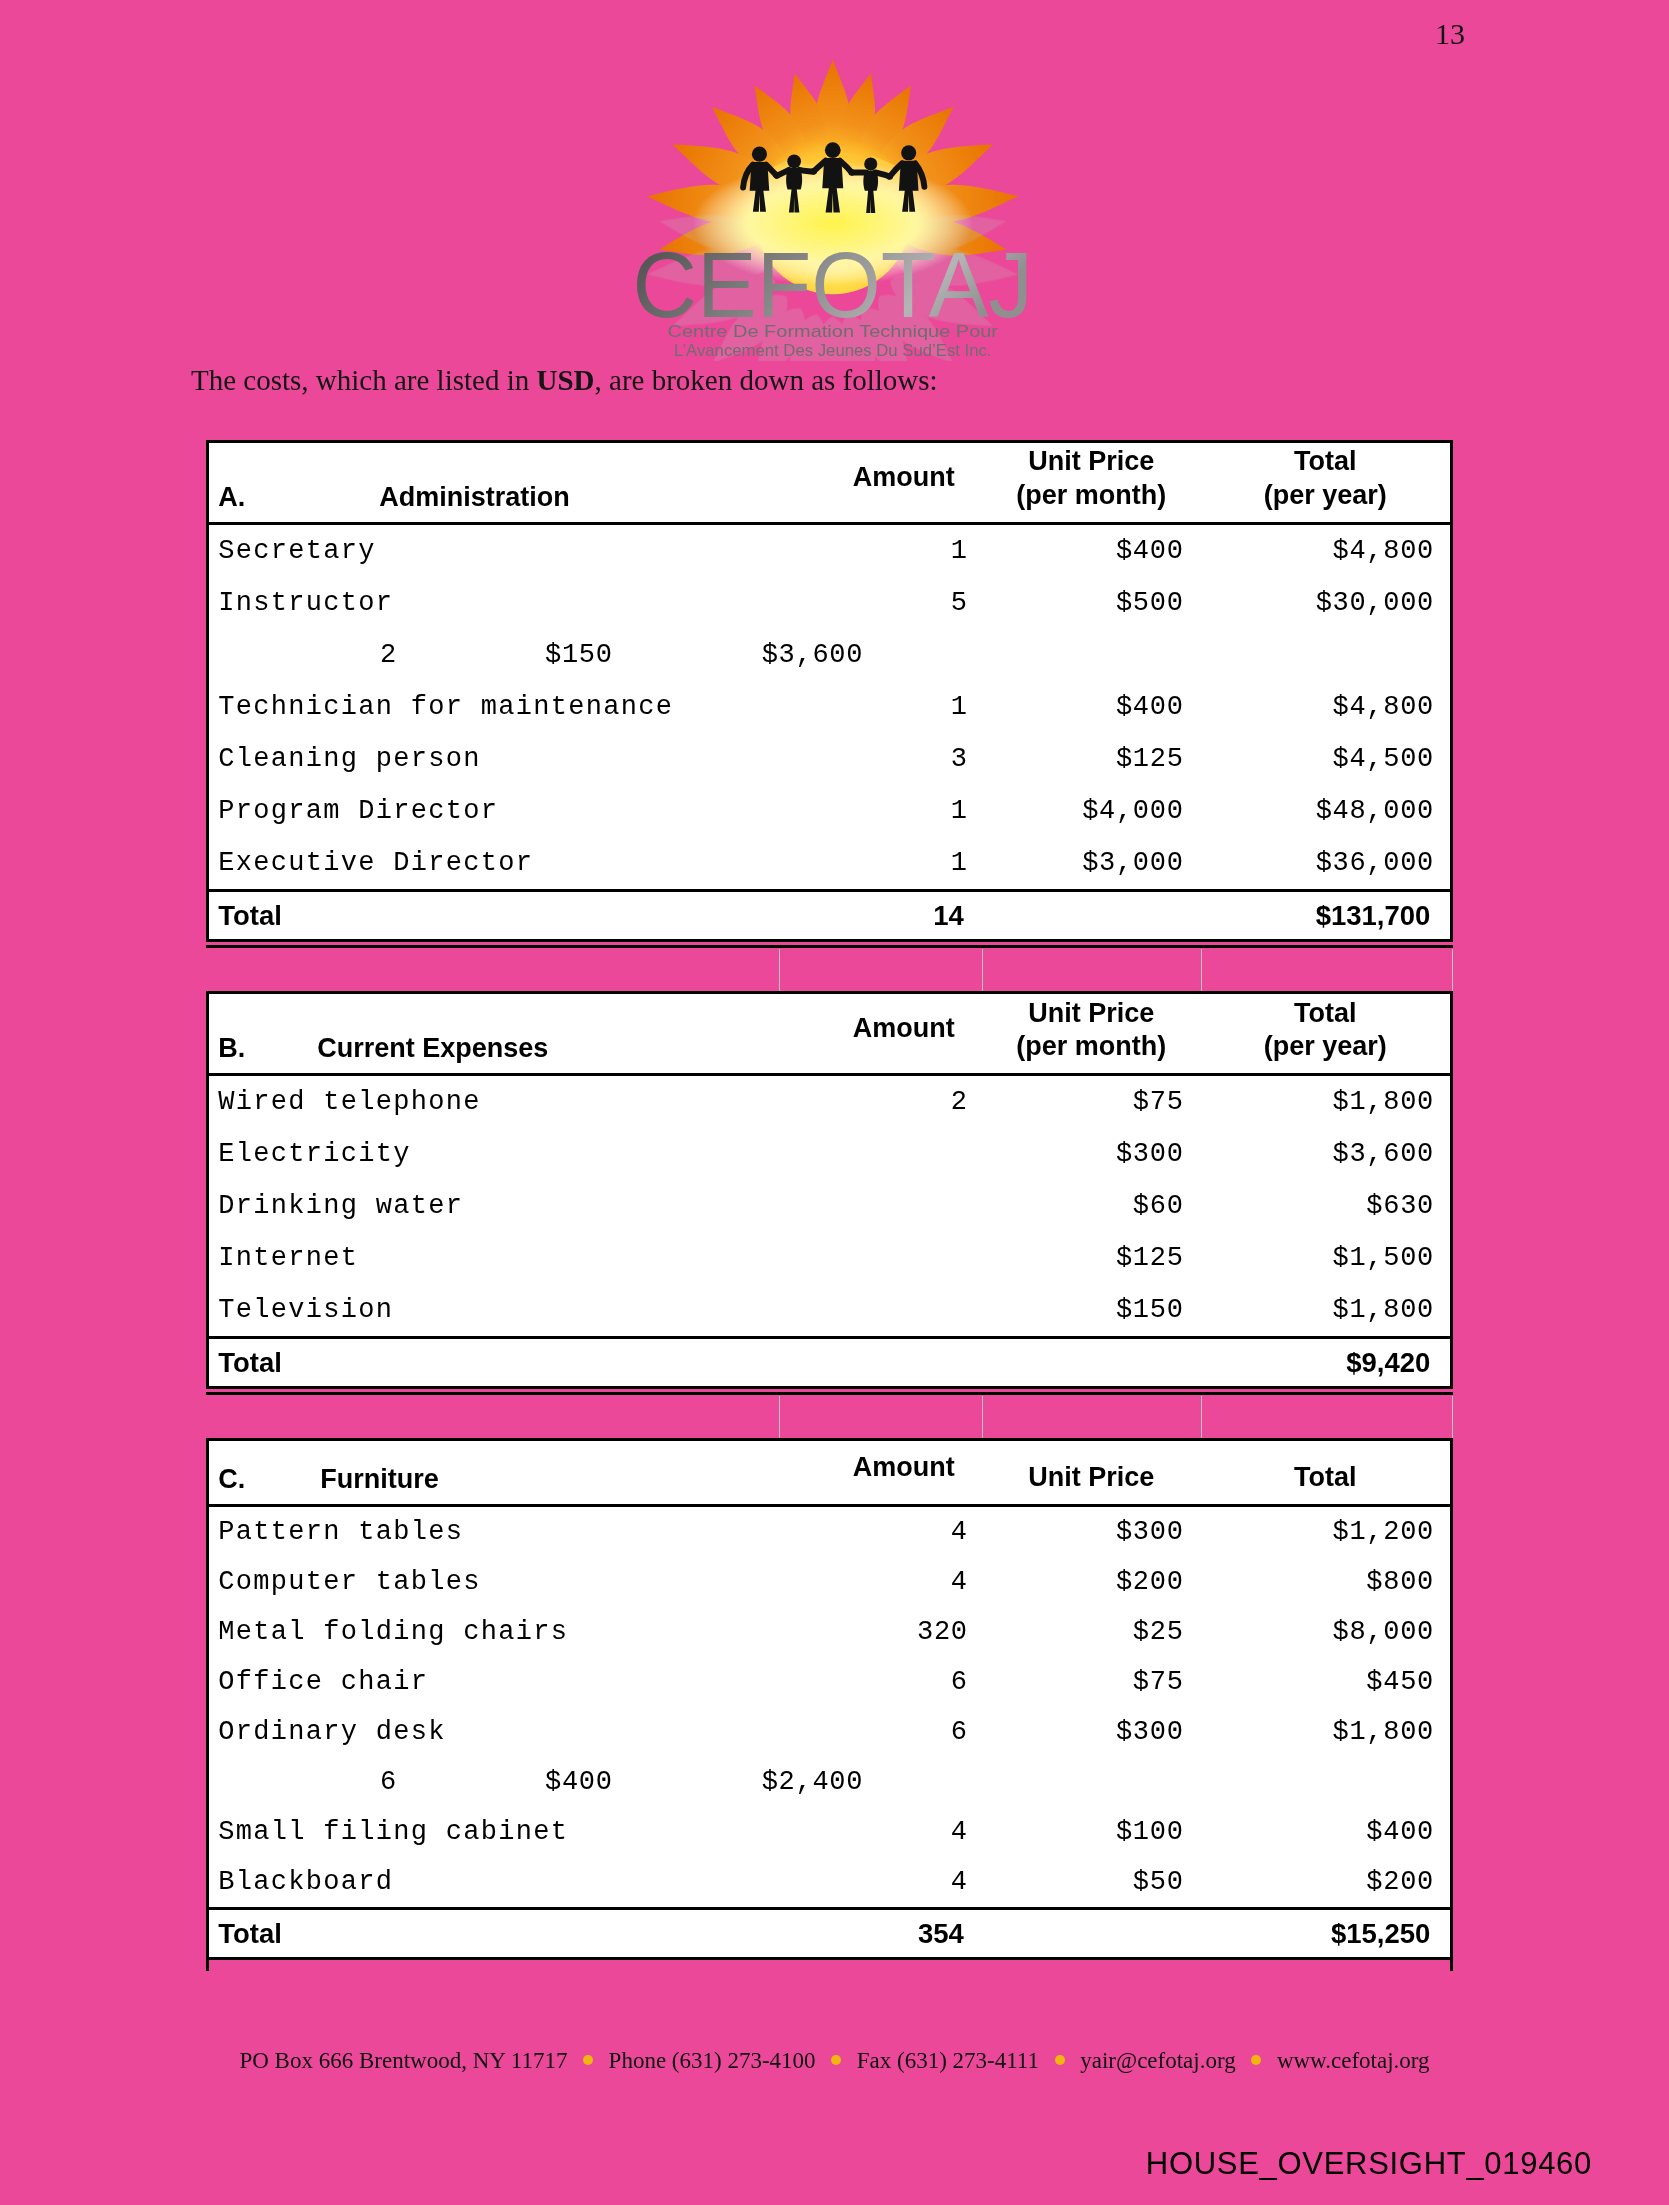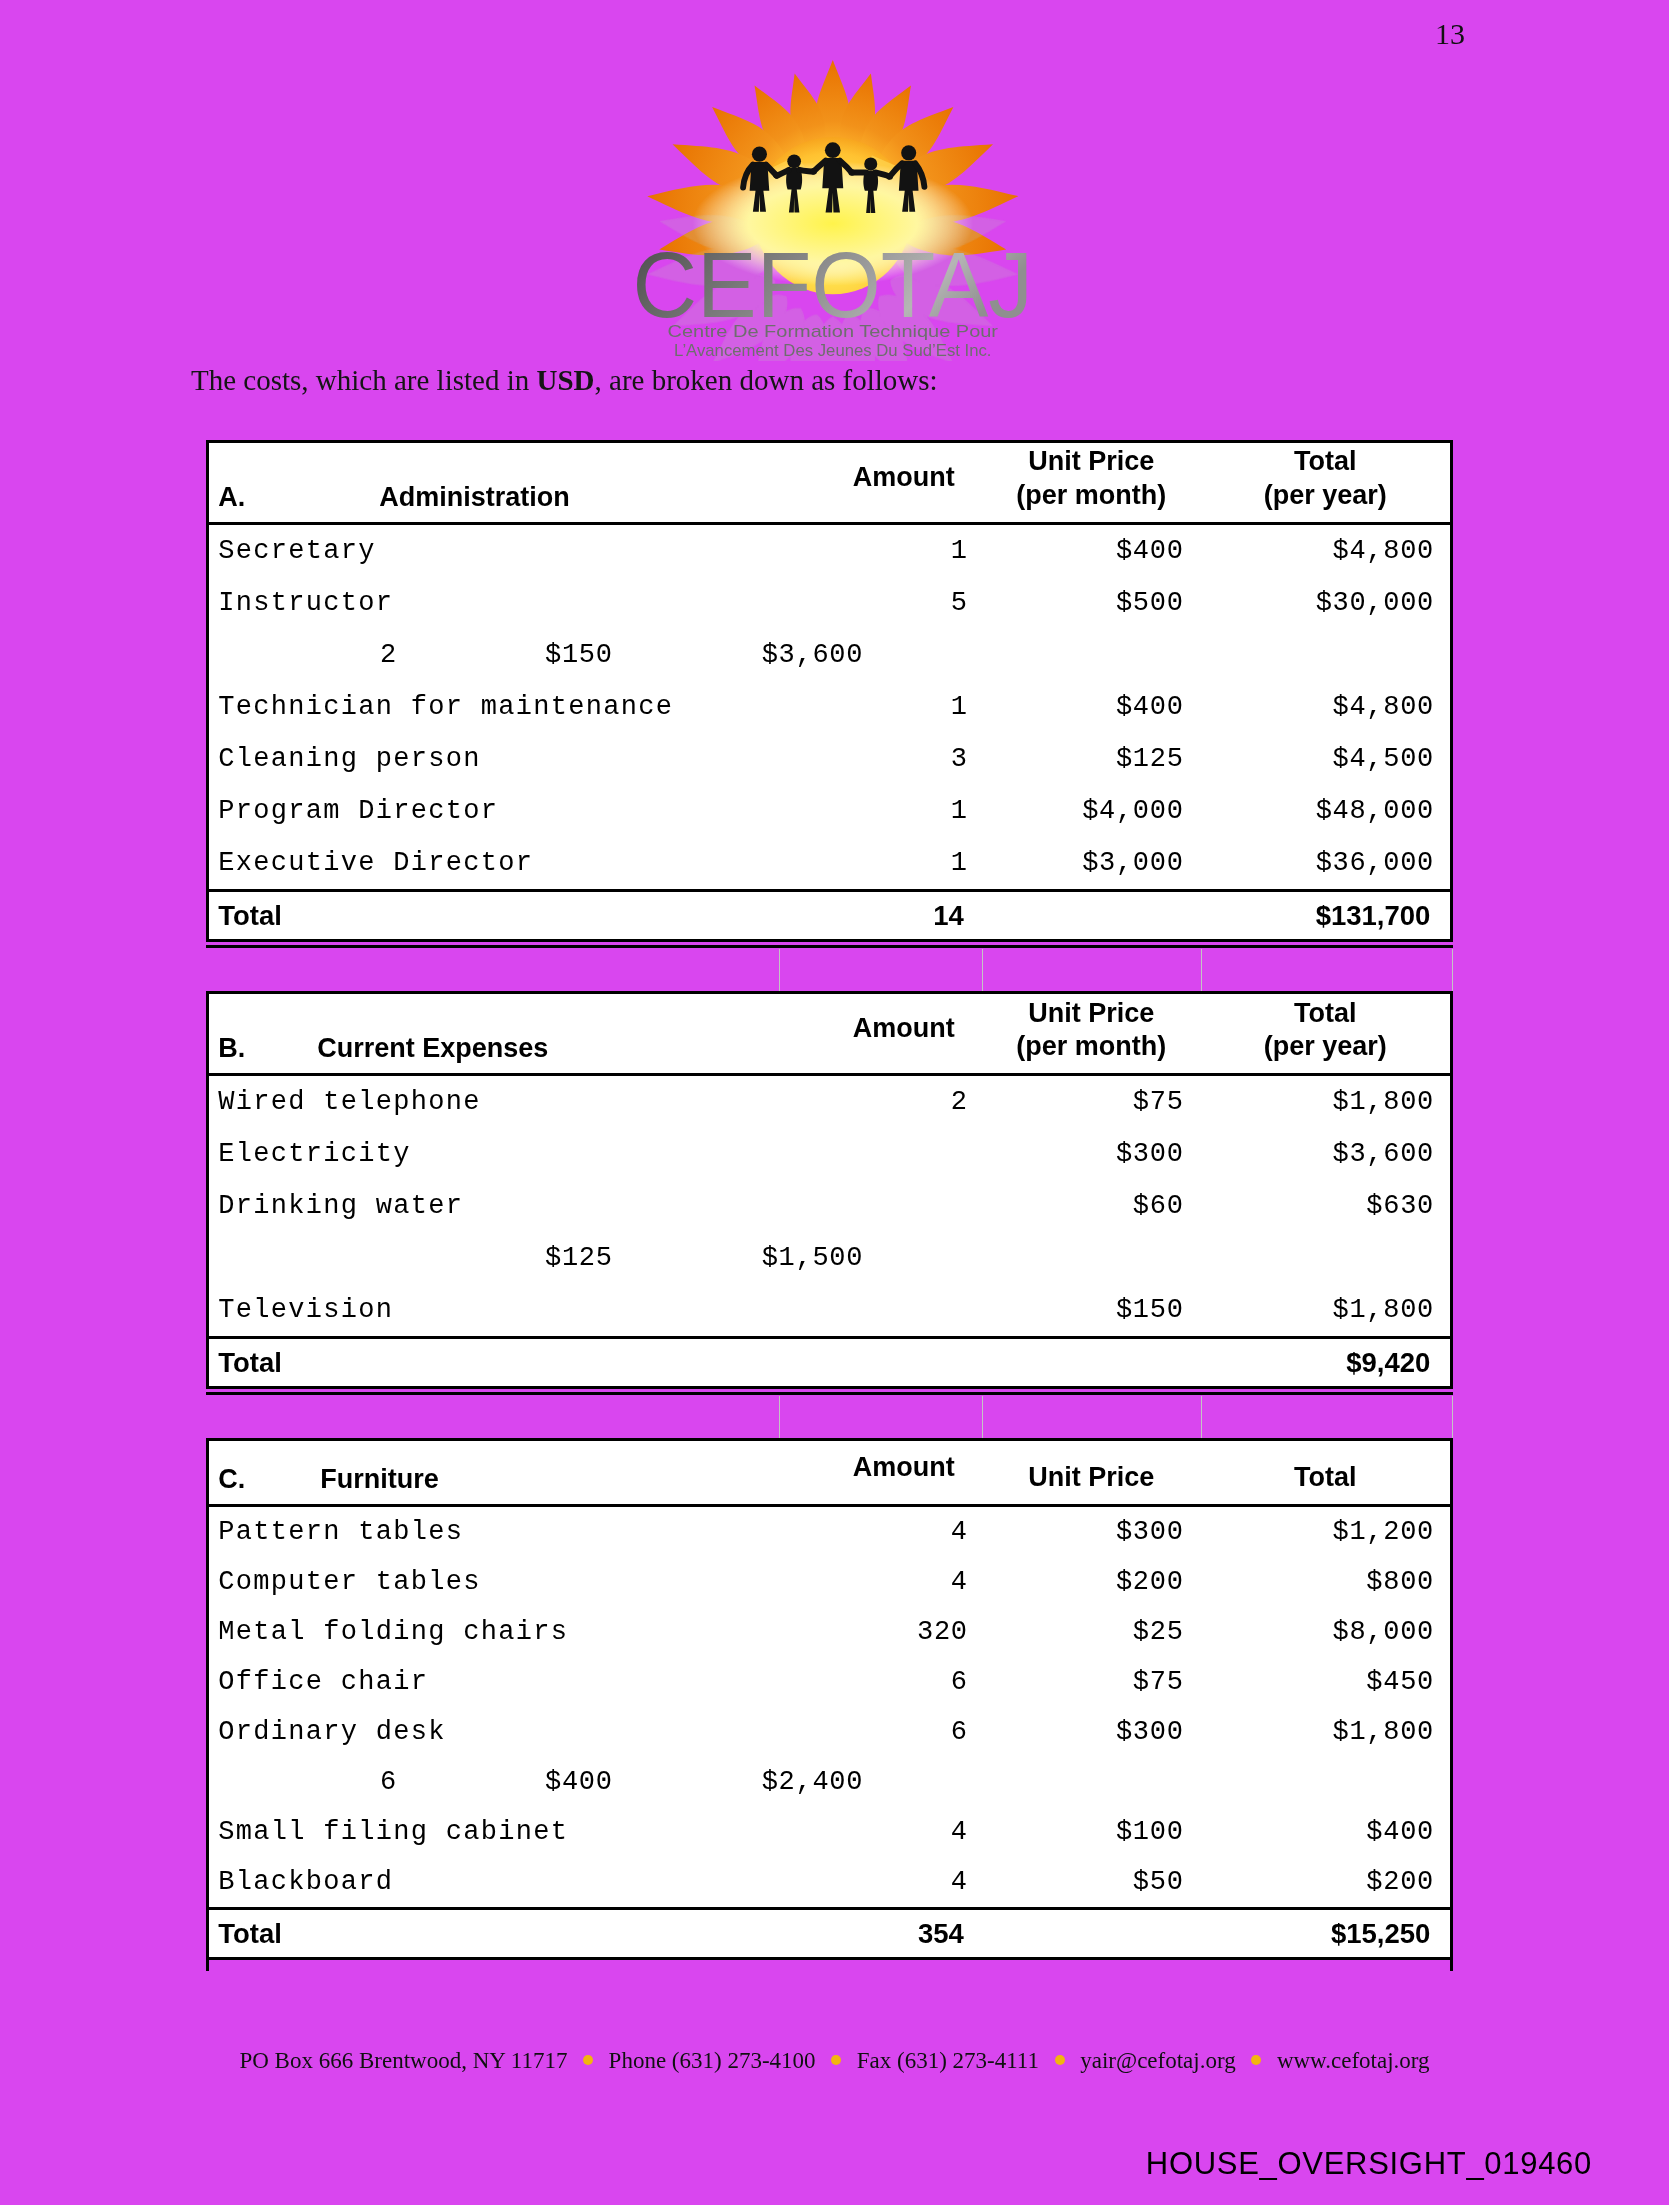--- a/index.html
+++ b/index.html
@@ -1,17 +1,17 @@
 <!DOCTYPE html>
 <html style="font-size:10.5px"><head>
 <meta charset="utf-8">
 <style>
   html,body{margin:0;padding:0;background:#888;}
   #page{
-    position:relative; width:1669px; height:2205px; background:#d946ef;
+    position:relative; width:1669px; height:2205px; background:#ec4899;
     font-family:"Liberation Sans", sans-serif; color:#000; overflow:hidden;
   }
   
   .page-number{
     position:absolute; top:17px; left:1435px;
     font-family:"Liberation Serif", serif; font-size:30px; color:#111;
   }
   .watermark{
     position:absolute; top:2146px; right:77px;
     font-family:"Liberation Sans", sans-serif; font-size:31px; letter-spacing:0.7px; color:#000;
@@ -276,20 +276,21 @@
           <div class="c c3">$300</div>
           <div class="c c4">$3,600</div>
         </div>
       <div class="trow row80">
           <div class="c c1">Drinking water</div>
           <div class="c c2"></div>
           <div class="c c3">$60</div>
           <div class="c c4">$630</div>
         </div>
       <div class="trow row80">
+          <div class="c c1">Internet</div>
           <div class="c c2"></div>
           <div class="c c3">$125</div>
           <div class="c c4">$1,500</div>
         </div>
       <div class="trow row80">
           <div class="c c1">Television</div>
           <div class="c c2"></div>
           <div class="c c3">$150</div>
           <div class="c c4">$1,800</div>
         </div>

